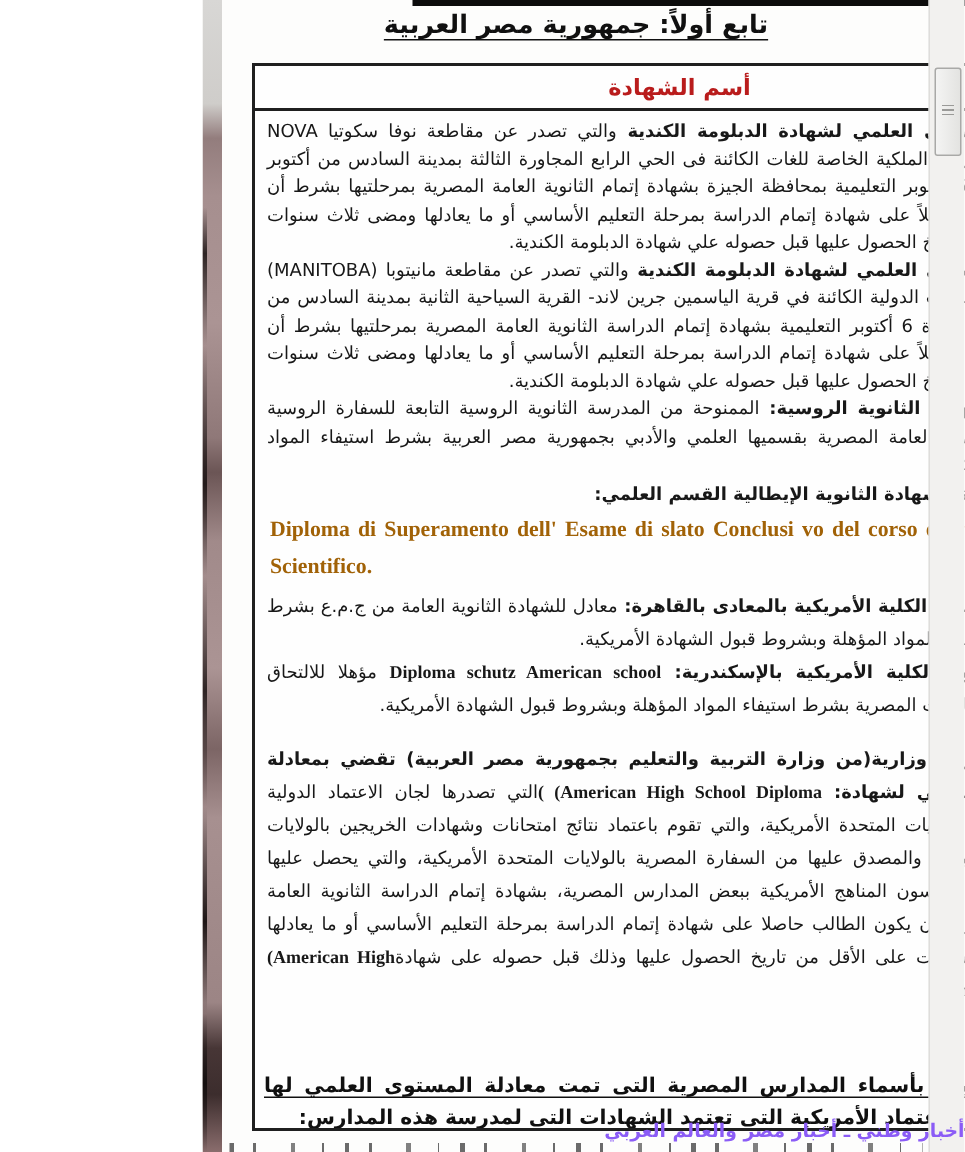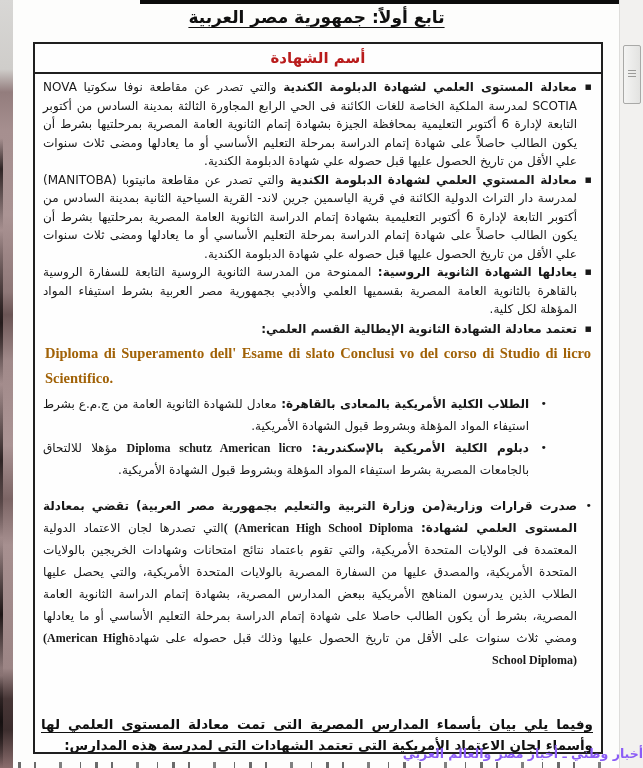--- a/index.html
+++ b/index.html
@@ -1,21 +1,21 @@
 <!DOCTYPE html>
 <html lang="ar" dir="rtl"><head>
 <meta charset="utf-8">
 <style>
   html,body{margin:0;padding:0;}
   body{
     width:643px;height:768px;overflow:hidden;background:#ffffff;
     font-family:"DejaVu Sans",sans-serif;color:#151515;
     position:relative;
   }
-  .stage{position:absolute;inset:0;width:643px;height:768px;overflow:hidden;background:#fdfdfc;}
+  .stage{position:absolute;inset:0;width:508px;height:768px;overflow:hidden;background:#fdfdfc;}
 
   
   .photo-strip{
     position:absolute;left:0;top:0;width:13px;height:768px;
     background:linear-gradient(180deg,
       #d8d7d5 0%,#cfcdca 9%,#937d7d 12%,#a68f8f 17%,#ab9494 28%,
       #8f7878 38%,#6b5555 41%,#a18a8a 47%,#ab9494 58%,#7c6565 65%,
       #a79090 71%,#9c8585 87%,#473636 91%,#3c2d2d 95%,#8a6d6d 100%);
   }
   .photo-strip::after{
@@ -132,21 +132,21 @@
 
       <div class="latin-par">Diploma di Superamento dell' Esame di slato Conclusi vo del corso di Studio di licro Scientifico.</div>
 
       <div class="item loose indent">
         <span class="bullet">•</span>
         <span class="lead">الطلاب الكلية الأمريكية بالمعادى بالقاهرة: </span><span>معادل للشهادة الثانوية العامة من ج.م.ع بشرط استيفاء المواد المؤهلة وبشروط قبول الشهادة الأمريكية.</span>
       </div>
 
       <div class="item loose indent">
         <span class="bullet">•</span>
-        <span class="lead">دبلوم الكلية الأمريكية بالإسكندرية: </span><span class="latin">Diploma schutz American licro</span><span> مؤهلا للالتحاق بالجامعات المصرية بشرط استيفاء المواد المؤهلة وبشروط قبول الشهادة الأمريكية.</span>
+        <span class="lead">دبلوم الكلية الأمريكية بالإسكندرية: </span><span class="latin">Diploma schutz American school</span><span> مؤهلا للالتحاق بالجامعات المصرية بشرط استيفاء المواد المؤهلة وبشروط قبول الشهادة الأمريكية.</span>
       </div>
 
       <div class="spacer"></div>
 
       <div class="item loose">
         <span class="bullet">•</span>
         <span class="lead">صدرت قرارات وزارية(من وزارة التربية والتعليم بجمهورية مصر العربية) تقضي بمعادلة المستوى العلمي لشهادة: </span><span class="latin">( (American High School Diploma</span><span>التي تصدرها لجان الاعتماد الدولية المعتمدة فى الولايات المتحدة الأمريكية، والتي تقوم باعتماد نتائج امتحانات وشهادات الخريجين بالولايات المتحدة الأمريكية، والمصدق عليها من السفارة المصرية بالولايات المتحدة الأمريكية، والتي يحصل عليها الطلاب الذين يدرسون المناهج الأمريكية ببعض المدارس المصرية، بشهادة إتمام الدراسة الثانوية العامة المصرية، بشرط أن يكون الطالب حاصلا على شهادة إتمام الدراسة بمرحلة التعليم الأساسي أو ما يعادلها ومضي ثلاث سنوات على الأقل من تاريخ الحصول عليها وذلك قبل حصوله على شهادة</span><span class="latin">(American High School Diploma)</span>
       </div>
 
     </div>

